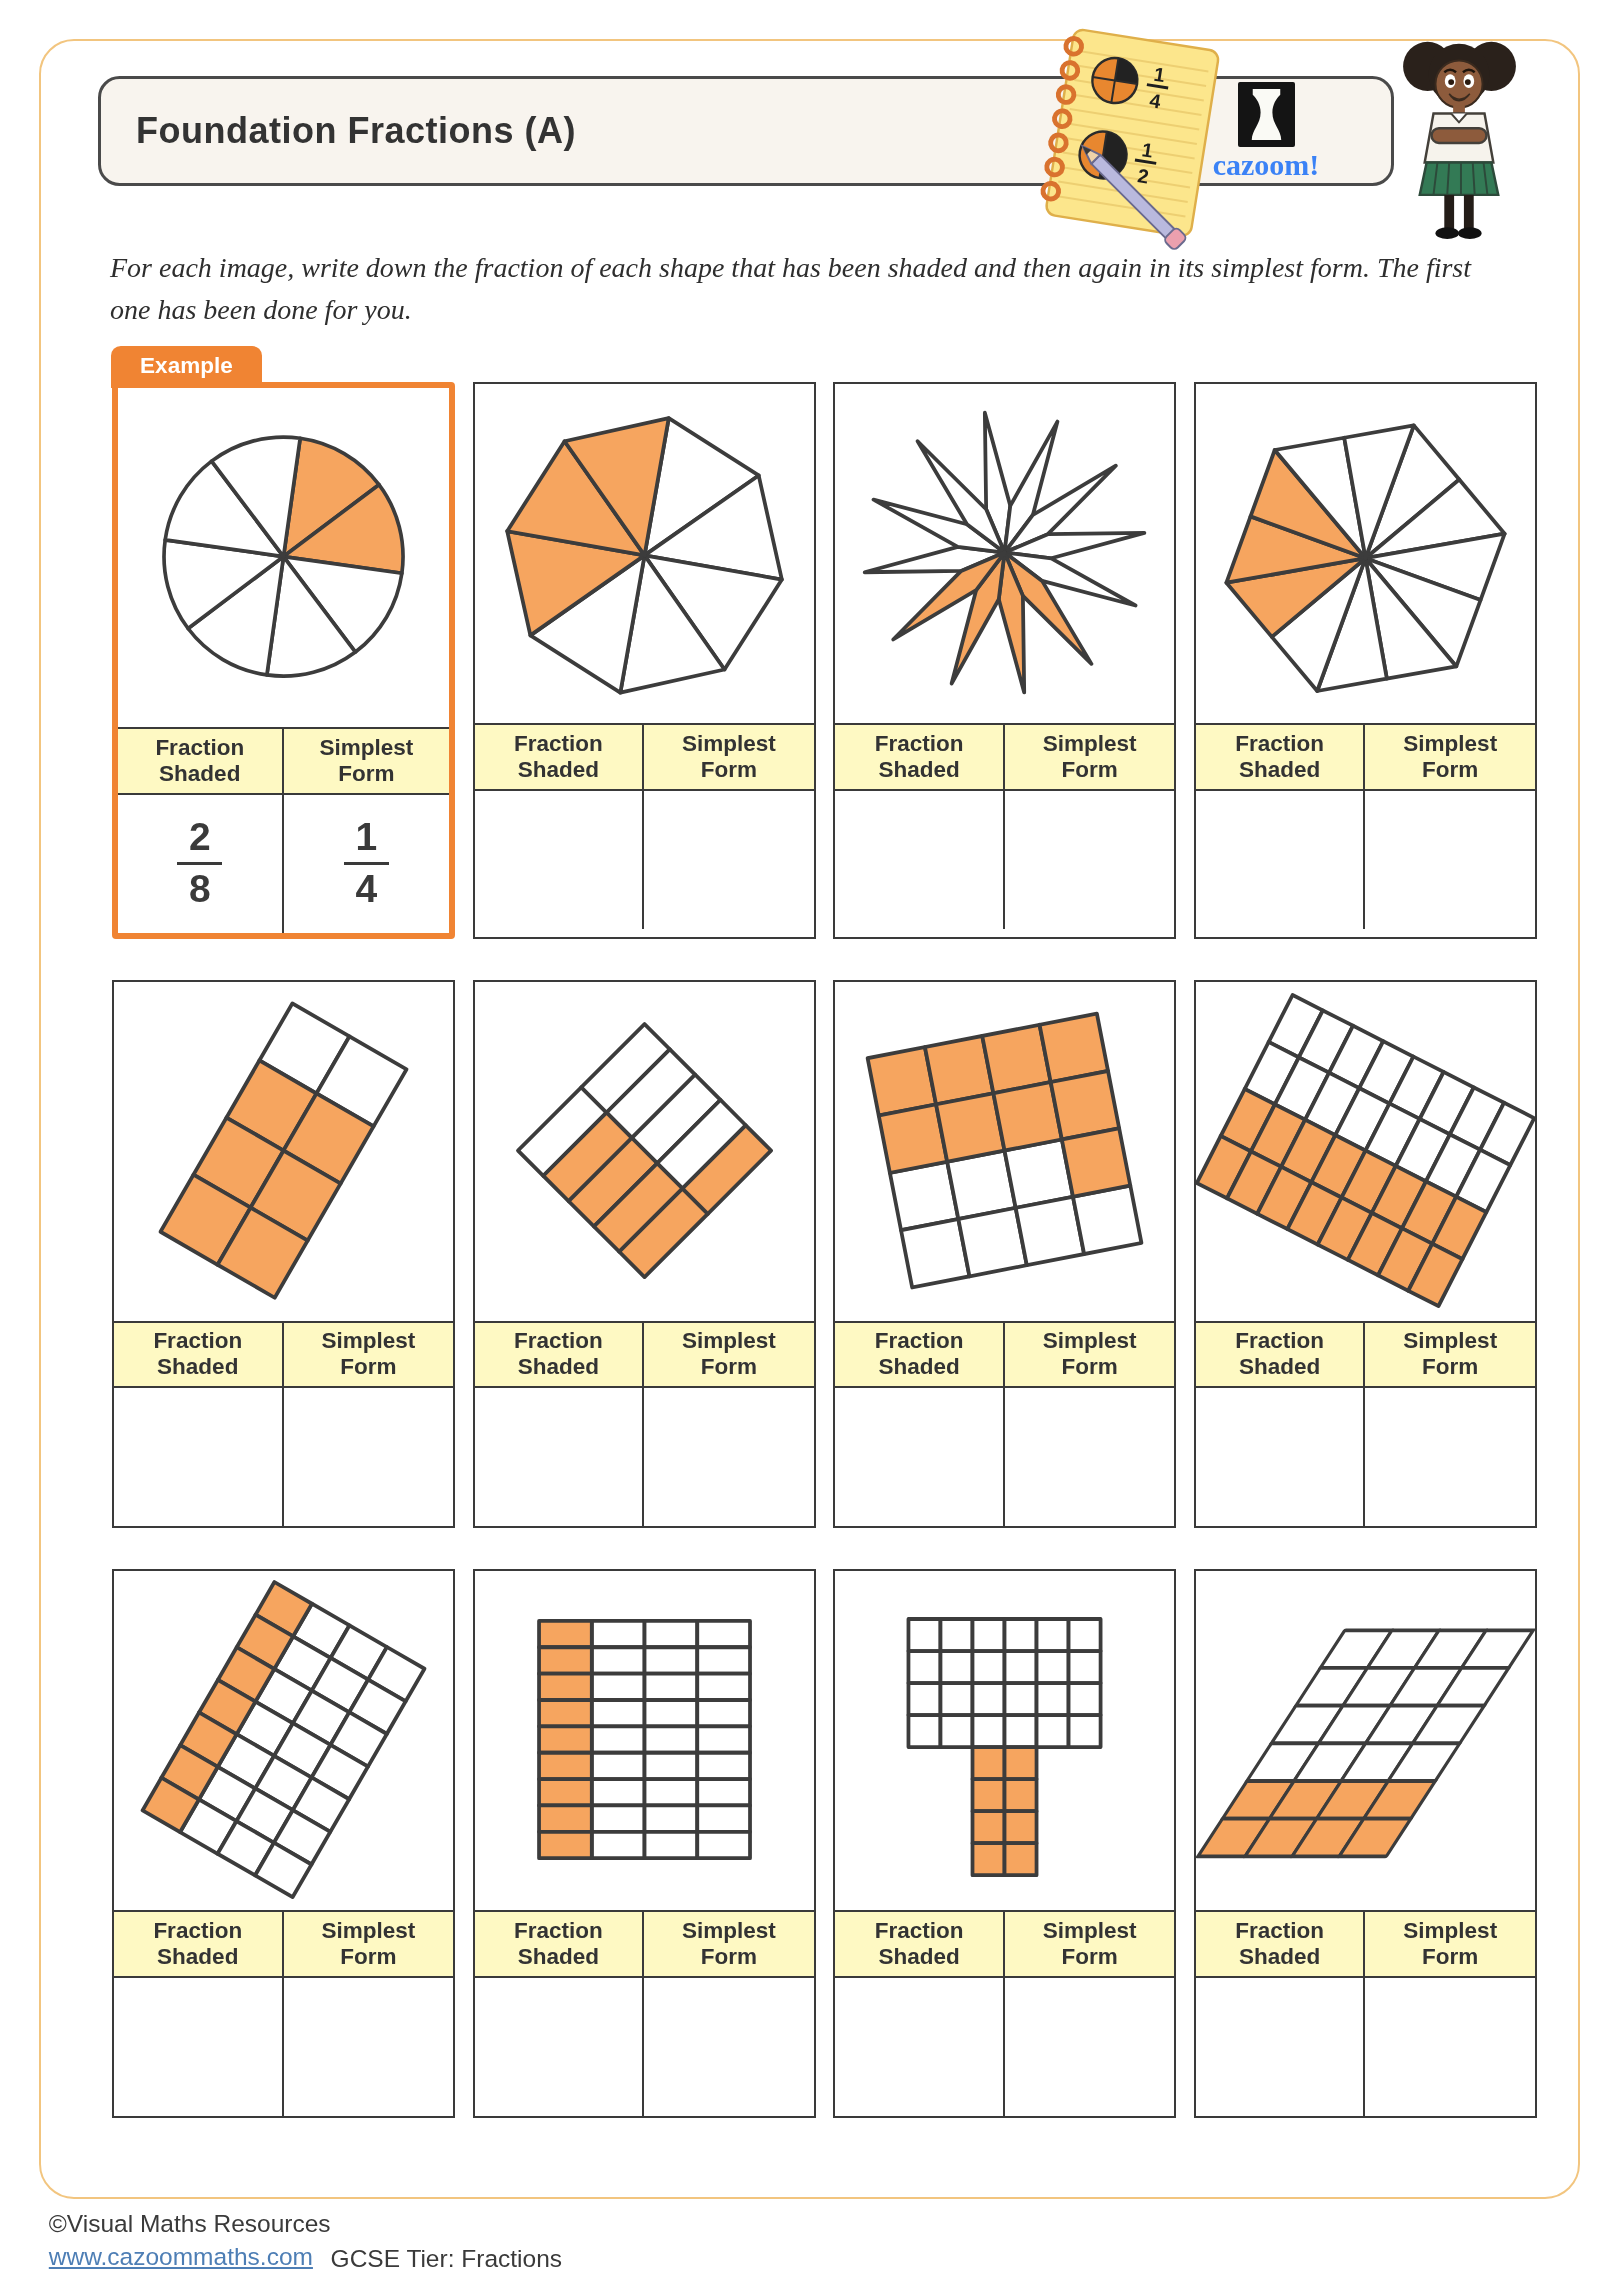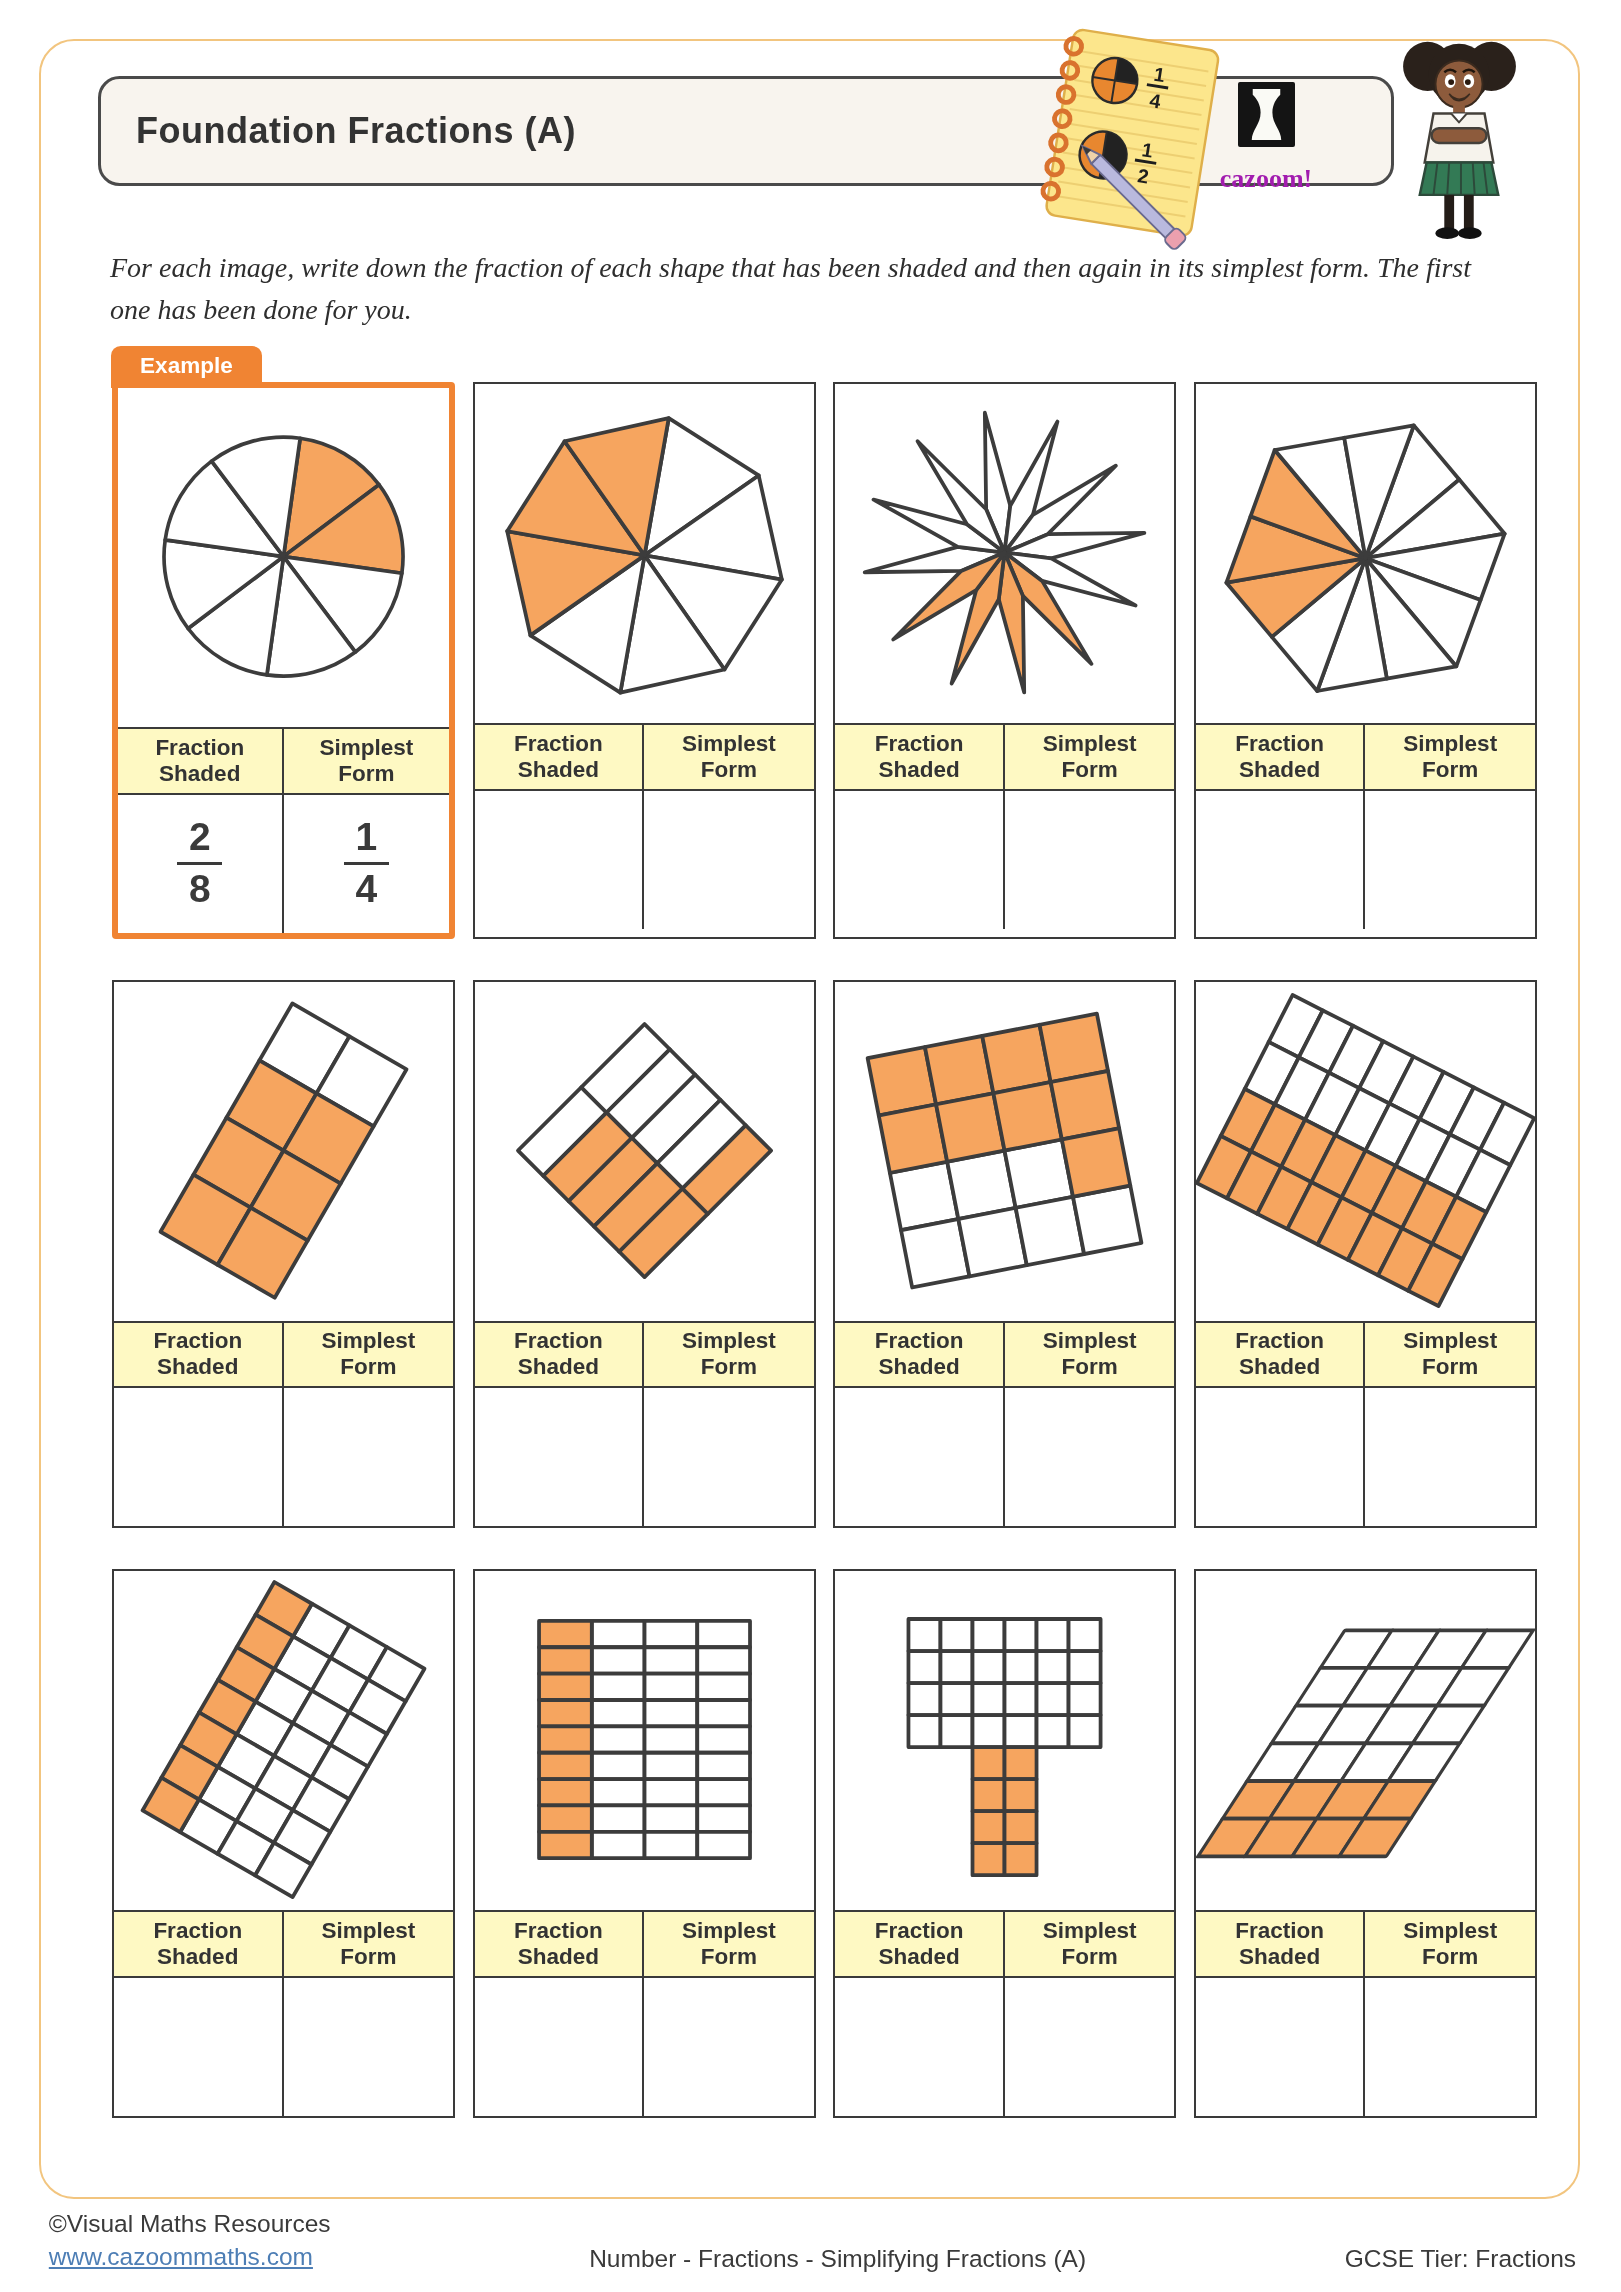--- a/index.html
+++ b/index.html
@@ -12,21 +12,21 @@
     border:2.9px solid #f2c57f;border-radius:35px;
   }
   .title-box{
     position:absolute;left:57px;top:35px;width:1296px;height:110px;
     background:#f8f4ee;border:3.9px solid #4a4a4a;border-radius:21.6px;
     display:flex;align-items:center;box-sizing:border-box;
   }
   .page-title{font-size:36px;font-weight:bold;color:#333;margin:0 0 0 35px;letter-spacing:0.5px;}
   .logo{position:absolute;left:1127px;top:41px;width:196px;text-align:center;}
   .logo svg{display:block;margin:0 auto;}
-  .logo-text{font-family:"Liberation Serif",serif;font-weight:bold;font-size:26px;color:#a21caf;margin-top:17px;}
+  .logo-text{font-family:"Liberation Serif",serif;font-weight:bold;font-size:30px;color:#3b82f6;margin-top:1px;}
   .notebook{position:absolute;left:992px;top:-13.7px;}
   .girl{position:absolute;left:1357px;top:-5.9px;}
   .instructions{
     position:absolute;left:69px;top:206px;width:1364px;margin:0;
     font-family:"Liberation Serif",serif;font-style:italic;font-size:28px;line-height:1.5;color:#2e2e2e;
   }
   .cards{
     position:absolute;left:71px;top:341px;width:1425px;
     display:grid;grid-template-columns:repeat(4,1fr);column-gap:17.6px;row-gap:41px;
   }
@@ -579,16 +579,15 @@
     </div>
   </div>
 </div>
 </div>
 
 <div class="footer">
   <div class="footer-left">
     <div>©Visual Maths Resources</div>
     <a class="site" href="#">www.cazoommaths.com</a>
   </div>
-  <div class="footer-center">Number - Fractions - Simplifying Fractions (A)</div>
   <div class="footer-right">GCSE Tier: Fractions</div>
 </div>
 
 
 </body></html>

